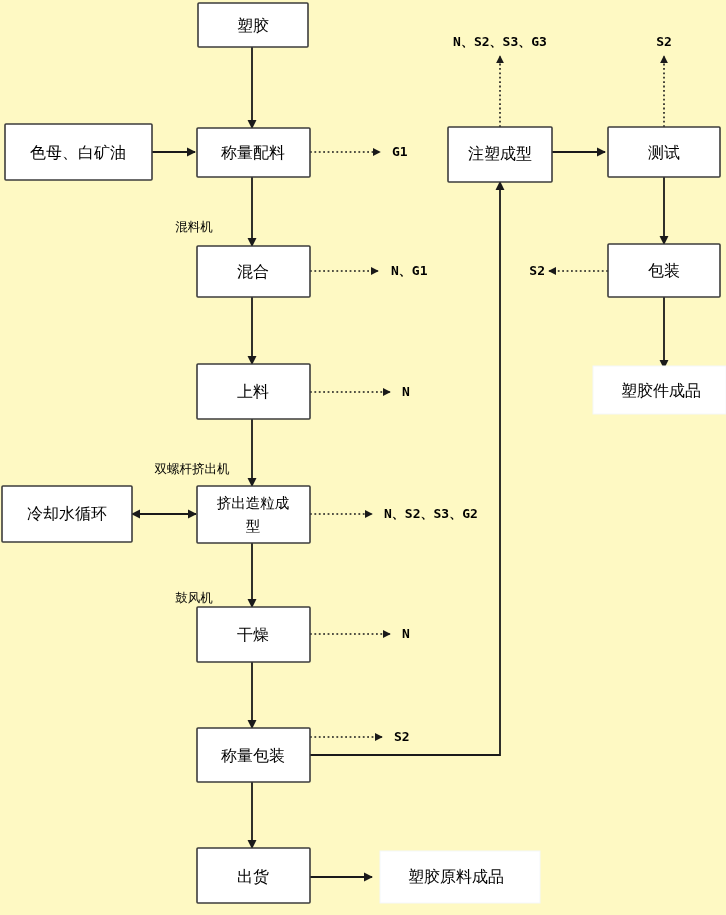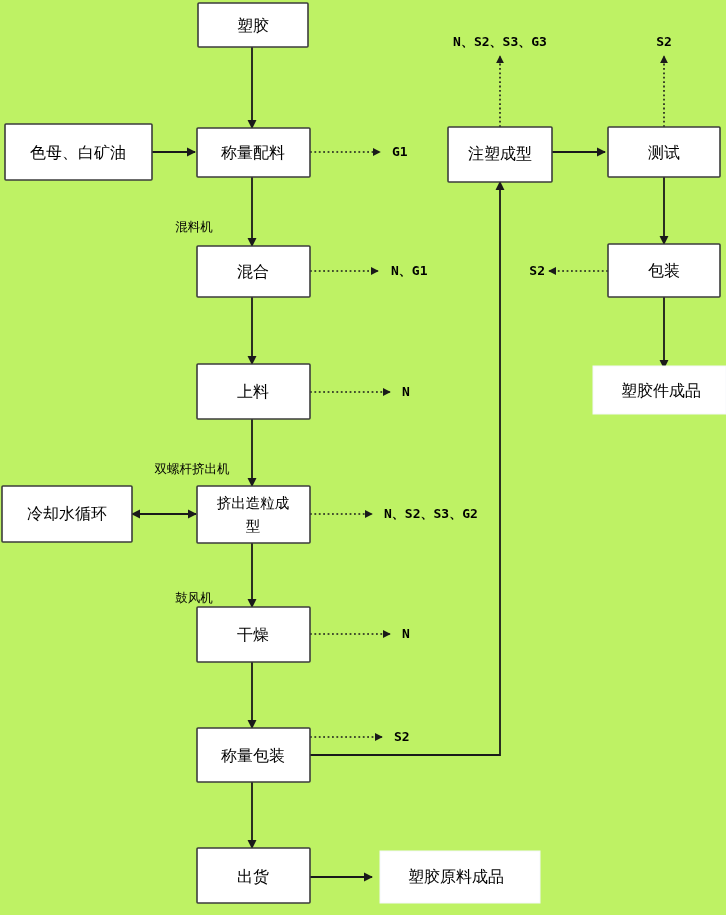--- a/index.html
+++ b/index.html
@@ -7,21 +7,21 @@
     padding: 0;
     background: #ffffff;
   }
   body {
     font-family: "DejaVu Sans", "Liberation Sans", sans-serif;
   }
   #flowchart-root {
     position: relative;
     width: 726px;
     height: 915px;
-    background: #bef264;
+    background: #fef9c3;
     overflow: hidden;
   }
   #flow-svg {
     position: absolute;
     top: 0;
     left: 0;
     width: 726px;
     height: 915px;
   }
   .node-box {

